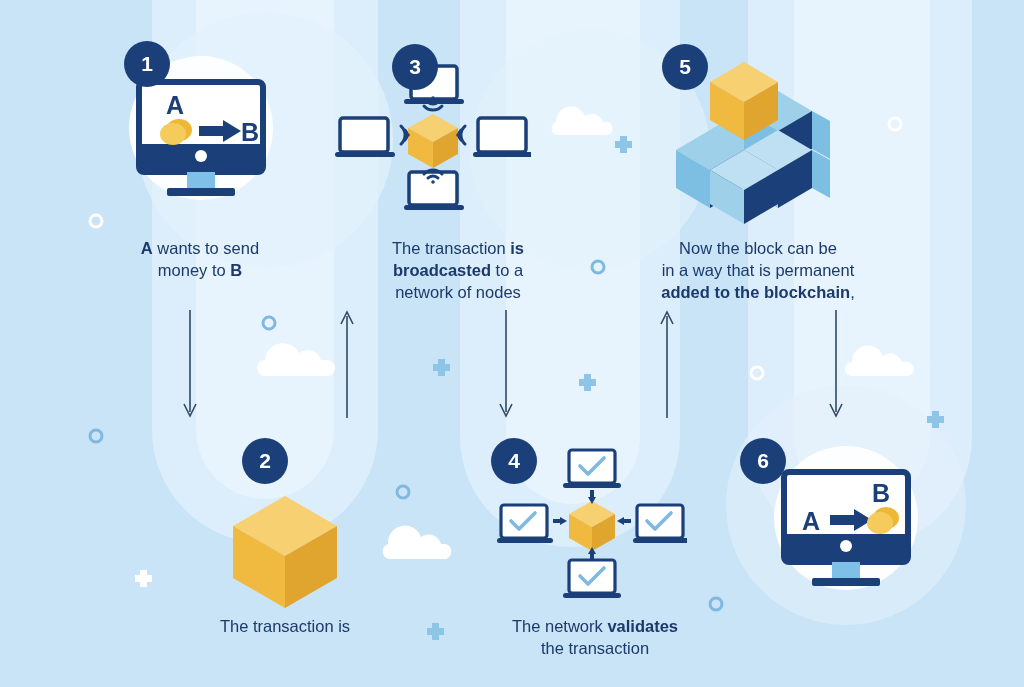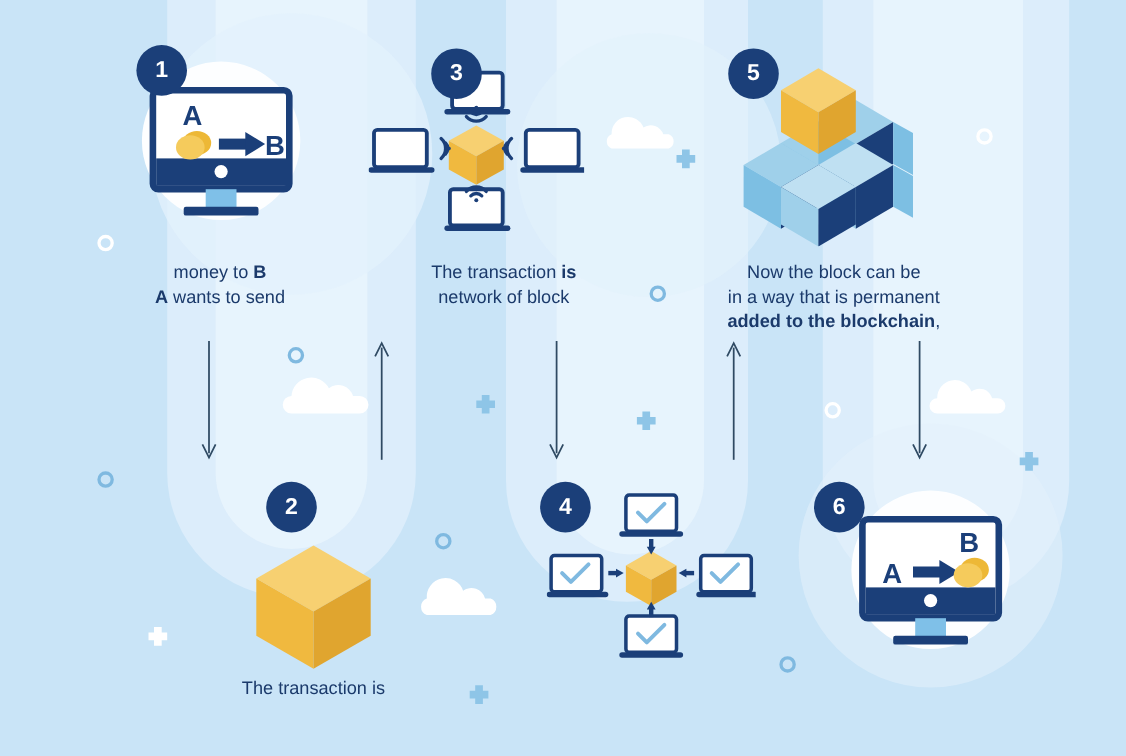--- a/index.html
+++ b/index.html
@@ -124,22 +124,22 @@
     <g fill="#1b3f79">
       <rect x="76" y="78" width="26" height="10"></rect>
       <path d="M100,72 L118,83 L100,94 Z"></path>
     </g>
     <text x="118" y="93" font-family="Liberation Sans, sans-serif" font-size="25" font-weight="bold" fill="#1b3f79">B</text>
   </svg>
   <div class="badge" style="left:124px;top:41px;">
     <span>1</span>
   </div>
   <div class="caption" style="left:105px;top:238px;width:190px;">
+    <div><b>A</b><span> wants to send</span></div>
     <div><span>money to </span><b>B</b></div>
-    <div><b>A</b><span> wants to send</span></div>
   </div>
 
   <svg class="art" style="left:225px;top:490px;" width="120" height="125" viewBox="0 0 120 125">
     <g>
       <path d="M60,6 L112,36 L60,66 L8,36 Z" fill="#f7d071"></path>
       <path d="M8,36 L60,66 L60,118 L8,88 Z" fill="#f0b93f"></path>
       <path d="M112,36 L60,66 L60,118 L112,88 Z" fill="#e0a52f"></path>
     </g>
   </svg>
   <div class="badge" style="left:242px;top:438px;">
@@ -190,21 +190,22 @@
       <path d="M89,108 a12,12 0 0 0 18,0" transform="rotate(180 98 110)"></path>
       <path d="M93,114 a7,7 0 0 0 10,0" transform="rotate(180 98 115)"></path>
       <circle cx="98" cy="120" r="1.8" fill="#1b3f79" stroke="none"></circle>
     </g>
   </svg>
   <div class="badge" style="left:392px;top:44px;">
     <span>3</span>
   </div>
   <div class="caption" style="left:348px;top:238px;width:220px;">
     <div><span>The transaction </span><b>is</b></div>
-    <div><span>network of block</span></div>
+    <div><b>broadcasted</b><span> to a</span></div>
+    <div><span>network of nodes</span></div>
   </div>
 
   <svg class="art" style="left:497px;top:448px;" width="190" height="152" viewBox="0 0 190 152">
 
     <g>
       <rect x="72" y="2" width="46" height="33" rx="3" fill="#ffffff" stroke="#1b3f79" stroke-width="3.2"></rect>
       <rect x="66" y="35" width="58" height="5" rx="2.5" fill="#1b3f79"></rect>
       <path d="M83,18 L91,26 L107,10" fill="none" stroke="#7fb9e0" stroke-width="3.6" stroke-linecap="round" stroke-linejoin="round"></path>
     </g>
 
@@ -238,20 +239,24 @@
       <rect x="56" y="71" width="8" height="4"></rect>
         <path d="M63,69 L70,73 L63,77 Z"></path>
       <rect x="126" y="71" width="8" height="4"></rect>
         <path d="M127,69 L120,73 L127,77 Z"></path>
       <rect x="93" y="105" width="4" height="8"></rect>
         <path d="M91,106 L95,99 L99,106 Z"></path>
     </g>
   </svg>
   <div class="badge" style="left:491px;top:438px;">
     <span>4</span>
+  </div>
+  <div class="caption" style="left:480px;top:616px;width:230px;">
+    <div><span>The network </span><b>validates</b></div>
+    <div><span>the transaction</span></div>
   </div>
 
   <svg class="art" style="left:658px;top:52px;" width="172" height="172" viewBox="0 0 172 172">
     <g>
 
       <g>
           <path d="M86,58 L120,78 L86,98 L52,78 Z" fill="#9fd0ea"></path>
           <path d="M52,78 L86,98 L86,136 L52,116 Z" fill="#7dbfe3"></path>
           <path d="M120,78 L86,98 L86,136 L120,116 Z" fill="#1b3f79"></path>
         </g>

